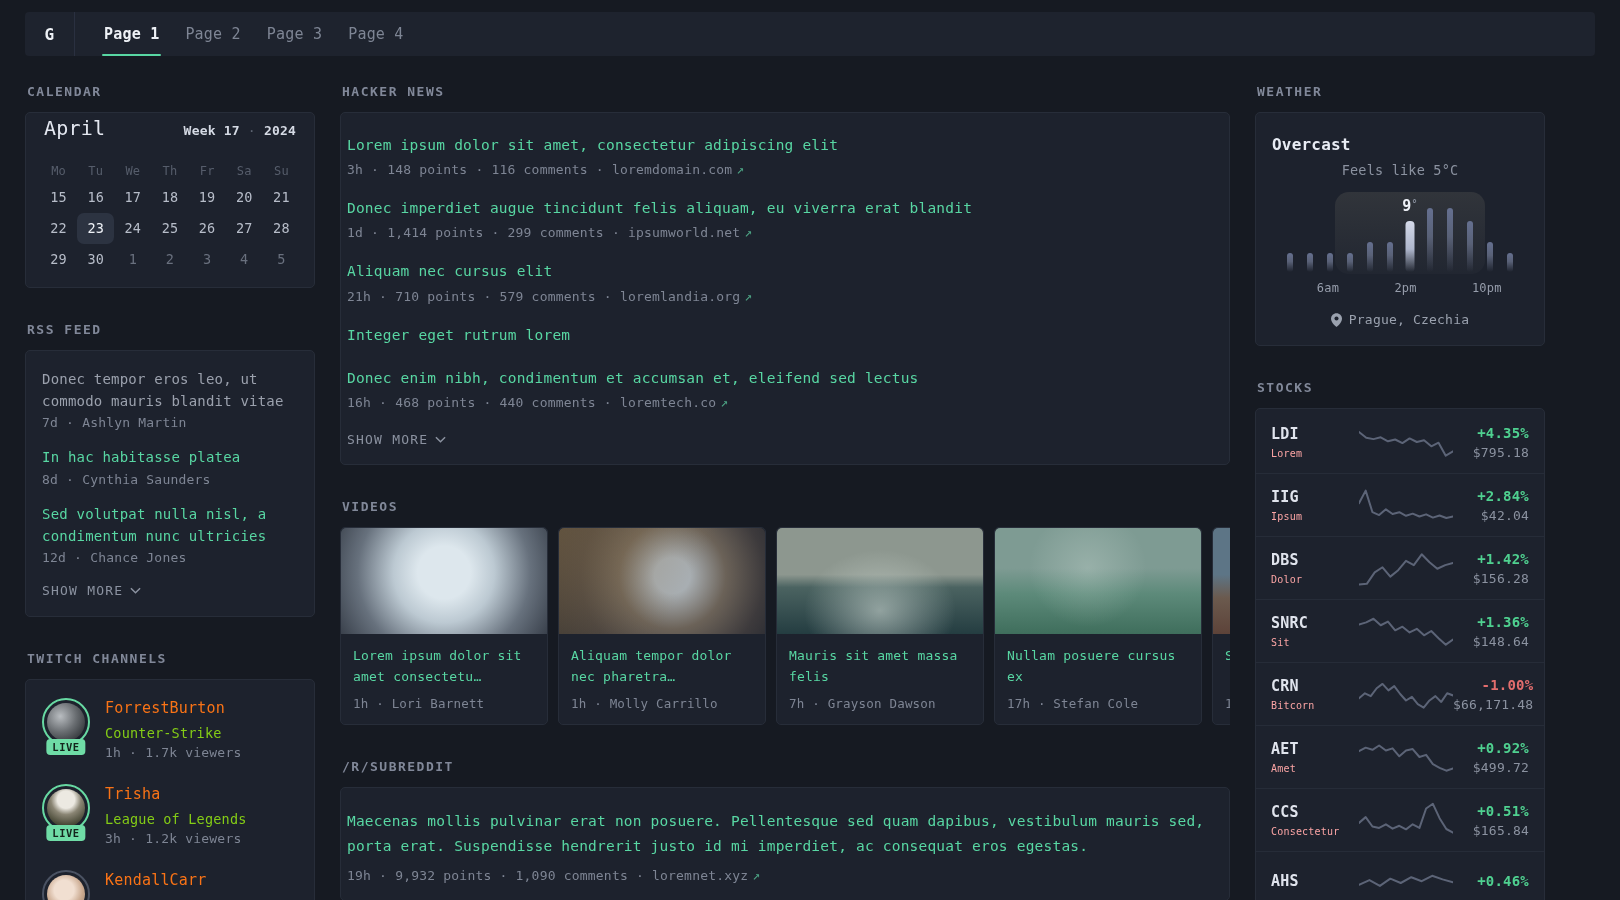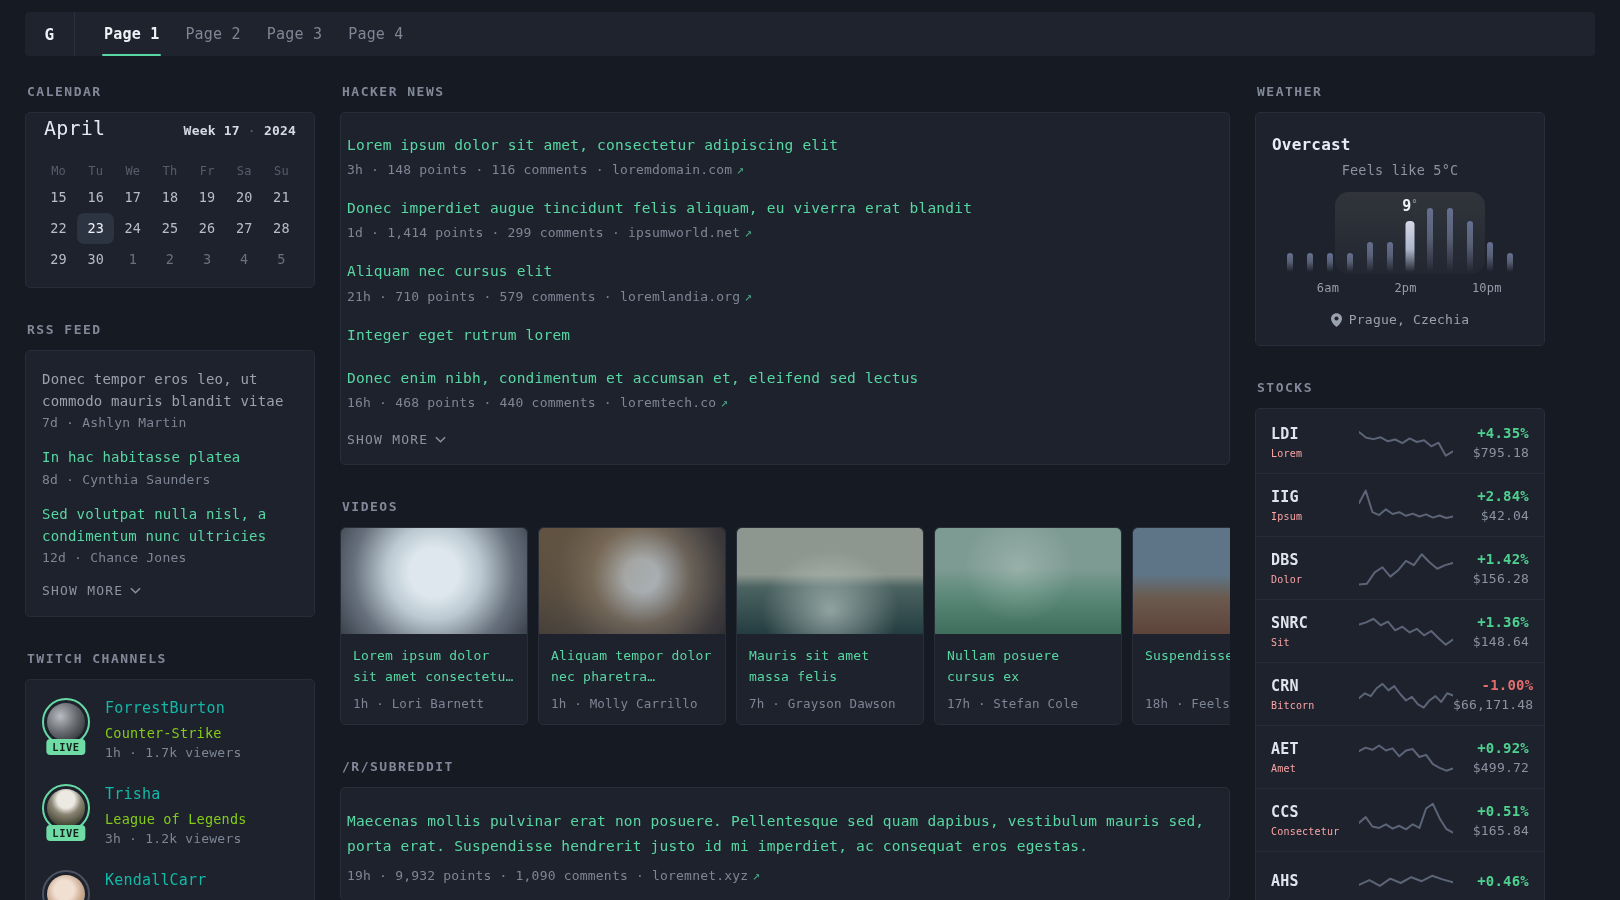--- a/index.html
+++ b/index.html
@@ -90,32 +90,32 @@
   .tw-row.live .tw-ring{border-color:#67d9a2}
   .tw-avatar{width:38px;height:38px;border-radius:50%}
   .tw-avatar[data-av="forrest"]{background:radial-gradient(circle at 35% 35%,#b9bdc1,#6a6e72 45%,#2e3236 85%)}
   .tw-avatar[data-av="trisha"]{background:radial-gradient(circle at 50% 28%,#ece9e2 0 26%,#8a8574 45%,#4a4a38 75%,#2c2e26)}
   .tw-avatar[data-av="kendall"]{background:radial-gradient(circle at 45% 40%,#f1dfd1 0 32%,#c9a88e 60%,#8a7a6a)}
   .live-badge{
     position:absolute;left:50%;transform:translateX(-50%);bottom:-9px;
     background:#6fdca6;color:#14231b;font-size:10.5px;font-weight:700;
     padding:2px 6px;border-radius:4px;letter-spacing:.5px;
   }
-  .tw-name{font-size:15px;color:#14b8a6;margin-top:1px}
+  .tw-name{font-size:15px;color:#f97316;margin-top:1px}
   .tw-game{font-size:13.5px;color:#84cc16;margin-top:8px}
   .tw-meta{font-size:13px;color:#7e8594;margin-top:4px}
   
   .hn-card{padding:21px 6px 17px}
   .hn-item + .hn-item{margin-top:20px}
   .hn-title{font-size:14.5px;line-height:1.6;color:var(--accent);cursor:pointer;display:block;text-decoration:none}
   .hn-item .meta{margin-top:5px}
   .sub-title{line-height:1.75}
   
   .videos-row{display:flex;gap:10px;overflow:hidden;width:100%}
-  .v-card{width:188px;flex:none;background:var(--card);border:1px solid var(--border);border-radius:5px;cursor:pointer}
+  .v-card{width:208px;flex:none;background:var(--card);border:1px solid var(--border);border-radius:5px;cursor:pointer}
   .v-thumb{height:106px;border-radius:5px 5px 0 0}
   .v-thumb[data-thumb="pillars"]{background:radial-gradient(circle at 50% 42%,#dde7ed 0 22%,#bcc9d2 42%,#67717d 72%,#3a414c 100%)}
   .v-thumb[data-thumb="camera"]{background:linear-gradient(120deg,rgba(146,118,76,.55),transparent 60%),radial-gradient(circle at 55% 45%,#a8aeb2 0 14%,#6b6258 42%,#3d3a3c 72%,#23262e 100%)}
   .v-thumb[data-thumb="sea"]{background:radial-gradient(ellipse at 50% 78%,rgba(219,229,223,.55),transparent 52%),linear-gradient(#8d978f 0 44%,#4b6361 56%,#243d41 100%)}
   .v-thumb[data-thumb="canoe"]{background:radial-gradient(circle at 45% 38%,rgba(230,240,235,.25),transparent 45%),linear-gradient(#7e9b93 0 38%,#5d8a7a 62%,#3f6e5c 100%)}
   .v-thumb[data-thumb="fog"]{background:linear-gradient(#5d7586 0 44%,#6b5a4e 66%,#5d4339 100%)}
   .v-body{padding:11px 12px 13px}
   .v-title{
     font-size:13px;line-height:1.62;color:var(--accent);display:block;
     height:42px;overflow:hidden;text-decoration:none;

